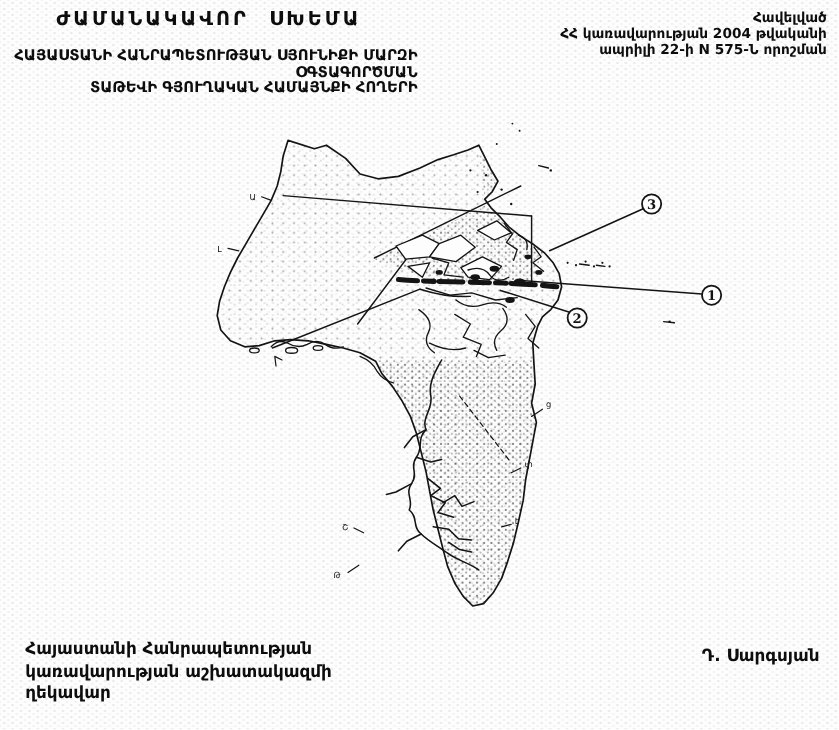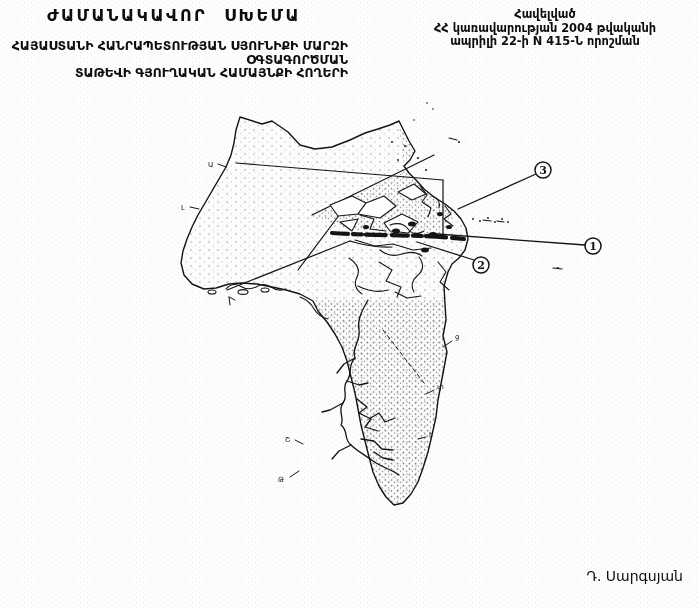--- a/index.html
+++ b/index.html
@@ -24,37 +24,37 @@
     font-size:16px;font-weight:bold;
     letter-spacing:2.5px;word-spacing:9px;
     margin:0 0 14px 0;white-space:nowrap;
   }
   .subtitle-line{
     font-size:12.4px;font-weight:bold;line-height:13.6px;
     white-space:nowrap;
     text-align:right;
   }
   .annex-block{
-    position:absolute;left:416px;top:8px;width:258px;
-    text-align:center;
+    position:absolute;left:431px;top:8px;width:258px;
+    text-align:right;
   }
   .annex-line{
     font-size:11.4px;font-weight:bold;line-height:13.5px;
     white-space:nowrap;
   }
   .footer-block{
     position:absolute;left:21px;top:532px;
   }
   .footer-line{
     font-size:14px;font-weight:bold;line-height:18.5px;
     white-space:nowrap;
   }
   .signature{
-    position:absolute;right:16px;top:568px;width:240px;
-    text-align:right;font-size:14px;font-weight:normal;
+    position:absolute;right:16px;top:539px;width:240px;
+    text-align:right;font-size:14px;font-weight:bold;
     white-space:nowrap;
   }
   svg.map{position:absolute;left:0;top:0;}
   .ink{stroke:#141414;fill:none;stroke-linecap:round;stroke-linejoin:round;}
   .callout-num{
     font-family:"DejaVu Serif",serif;font-size:11px;font-weight:bold;
     fill:#141414;text-anchor:middle;
   }
   .edge-char{font-family:"DejaVu Sans",sans-serif;font-size:7px;fill:#141414;}
 </style>
@@ -66,21 +66,21 @@
   <div class="title-block">
     <h1 class="doc-title">ԺԱՄԱՆԱԿԱՎՈՐ ՍԽԵՄԱ</h1>
     <div class="subtitle-line">ՀԱՅԱՍՏԱՆԻ ՀԱՆՐԱՊԵՏՈՒԹՅԱՆ ՍՅՈՒՆԻՔԻ ՄԱՐԶԻ</div>
     <div class="subtitle-line">ՕԳՏԱԳՈՐԾՄԱՆ</div>
     <div class="subtitle-line">ՏԱԹԵՎԻ ԳՅՈՒՂԱԿԱՆ ՀԱՄԱՅՆՔԻ ՀՈՂԵՐԻ</div>
   </div>
 
   <div class="annex-block">
     <div class="annex-line">Հավելված</div>
     <div class="annex-line">ՀՀ կառավարության 2004 թվականի</div>
-    <div class="annex-line">ապրիլի 22-ի N 415-Ն որոշման</div>
+    <div class="annex-line">ապրիլի 22-ի N 575-Ն որոշման</div>
   </div>
 
   <svg class="map" width="699" height="608" viewBox="0 0 699 608" aria-hidden="true">
     <defs>
       <pattern id="stipSparse" width="9" height="8" patternUnits="userSpaceOnUse">
         <circle cx="2" cy="2" r="0.8" fill="#3c3c3c" opacity="0.85"></circle>
         <circle cx="6.5" cy="5.8" r="0.6" fill="#555" opacity="0.7"></circle>
       </pattern>
       <pattern id="stipDense" width="6" height="5.5" patternUnits="userSpaceOnUse">
         <circle cx="1.5" cy="1.5" r="0.9" fill="#2c2c2c"></circle>
@@ -220,16 +220,21 @@
       <circle cx="593" cy="246" r="8" fill="#fdfdfd" stroke="#141414" stroke-width="1.5"></circle>
       <text class="callout-num" x="593" y="250">1</text>
     </g>
     <g>
       <path class="ink" stroke-width="1.3" d="M474,260 L417,242"></path>
       <circle cx="481" cy="265" r="8" fill="#fdfdfd" stroke="#141414" stroke-width="1.5"></circle>
       <text class="callout-num" x="481" y="269">2</text>
     </g>
   </svg>
 
+  <div class="footer-block">
+    <div class="footer-line">Հայաստանի Հանրապետության</div>
+    <div class="footer-line">կառավարության աշխատակազմի</div>
+    <div class="footer-line">ղեկավար</div>
+  </div>
 
   <div class="signature">Դ. Սարգսյան</div>
 
 </div>
 
 </body></html>

